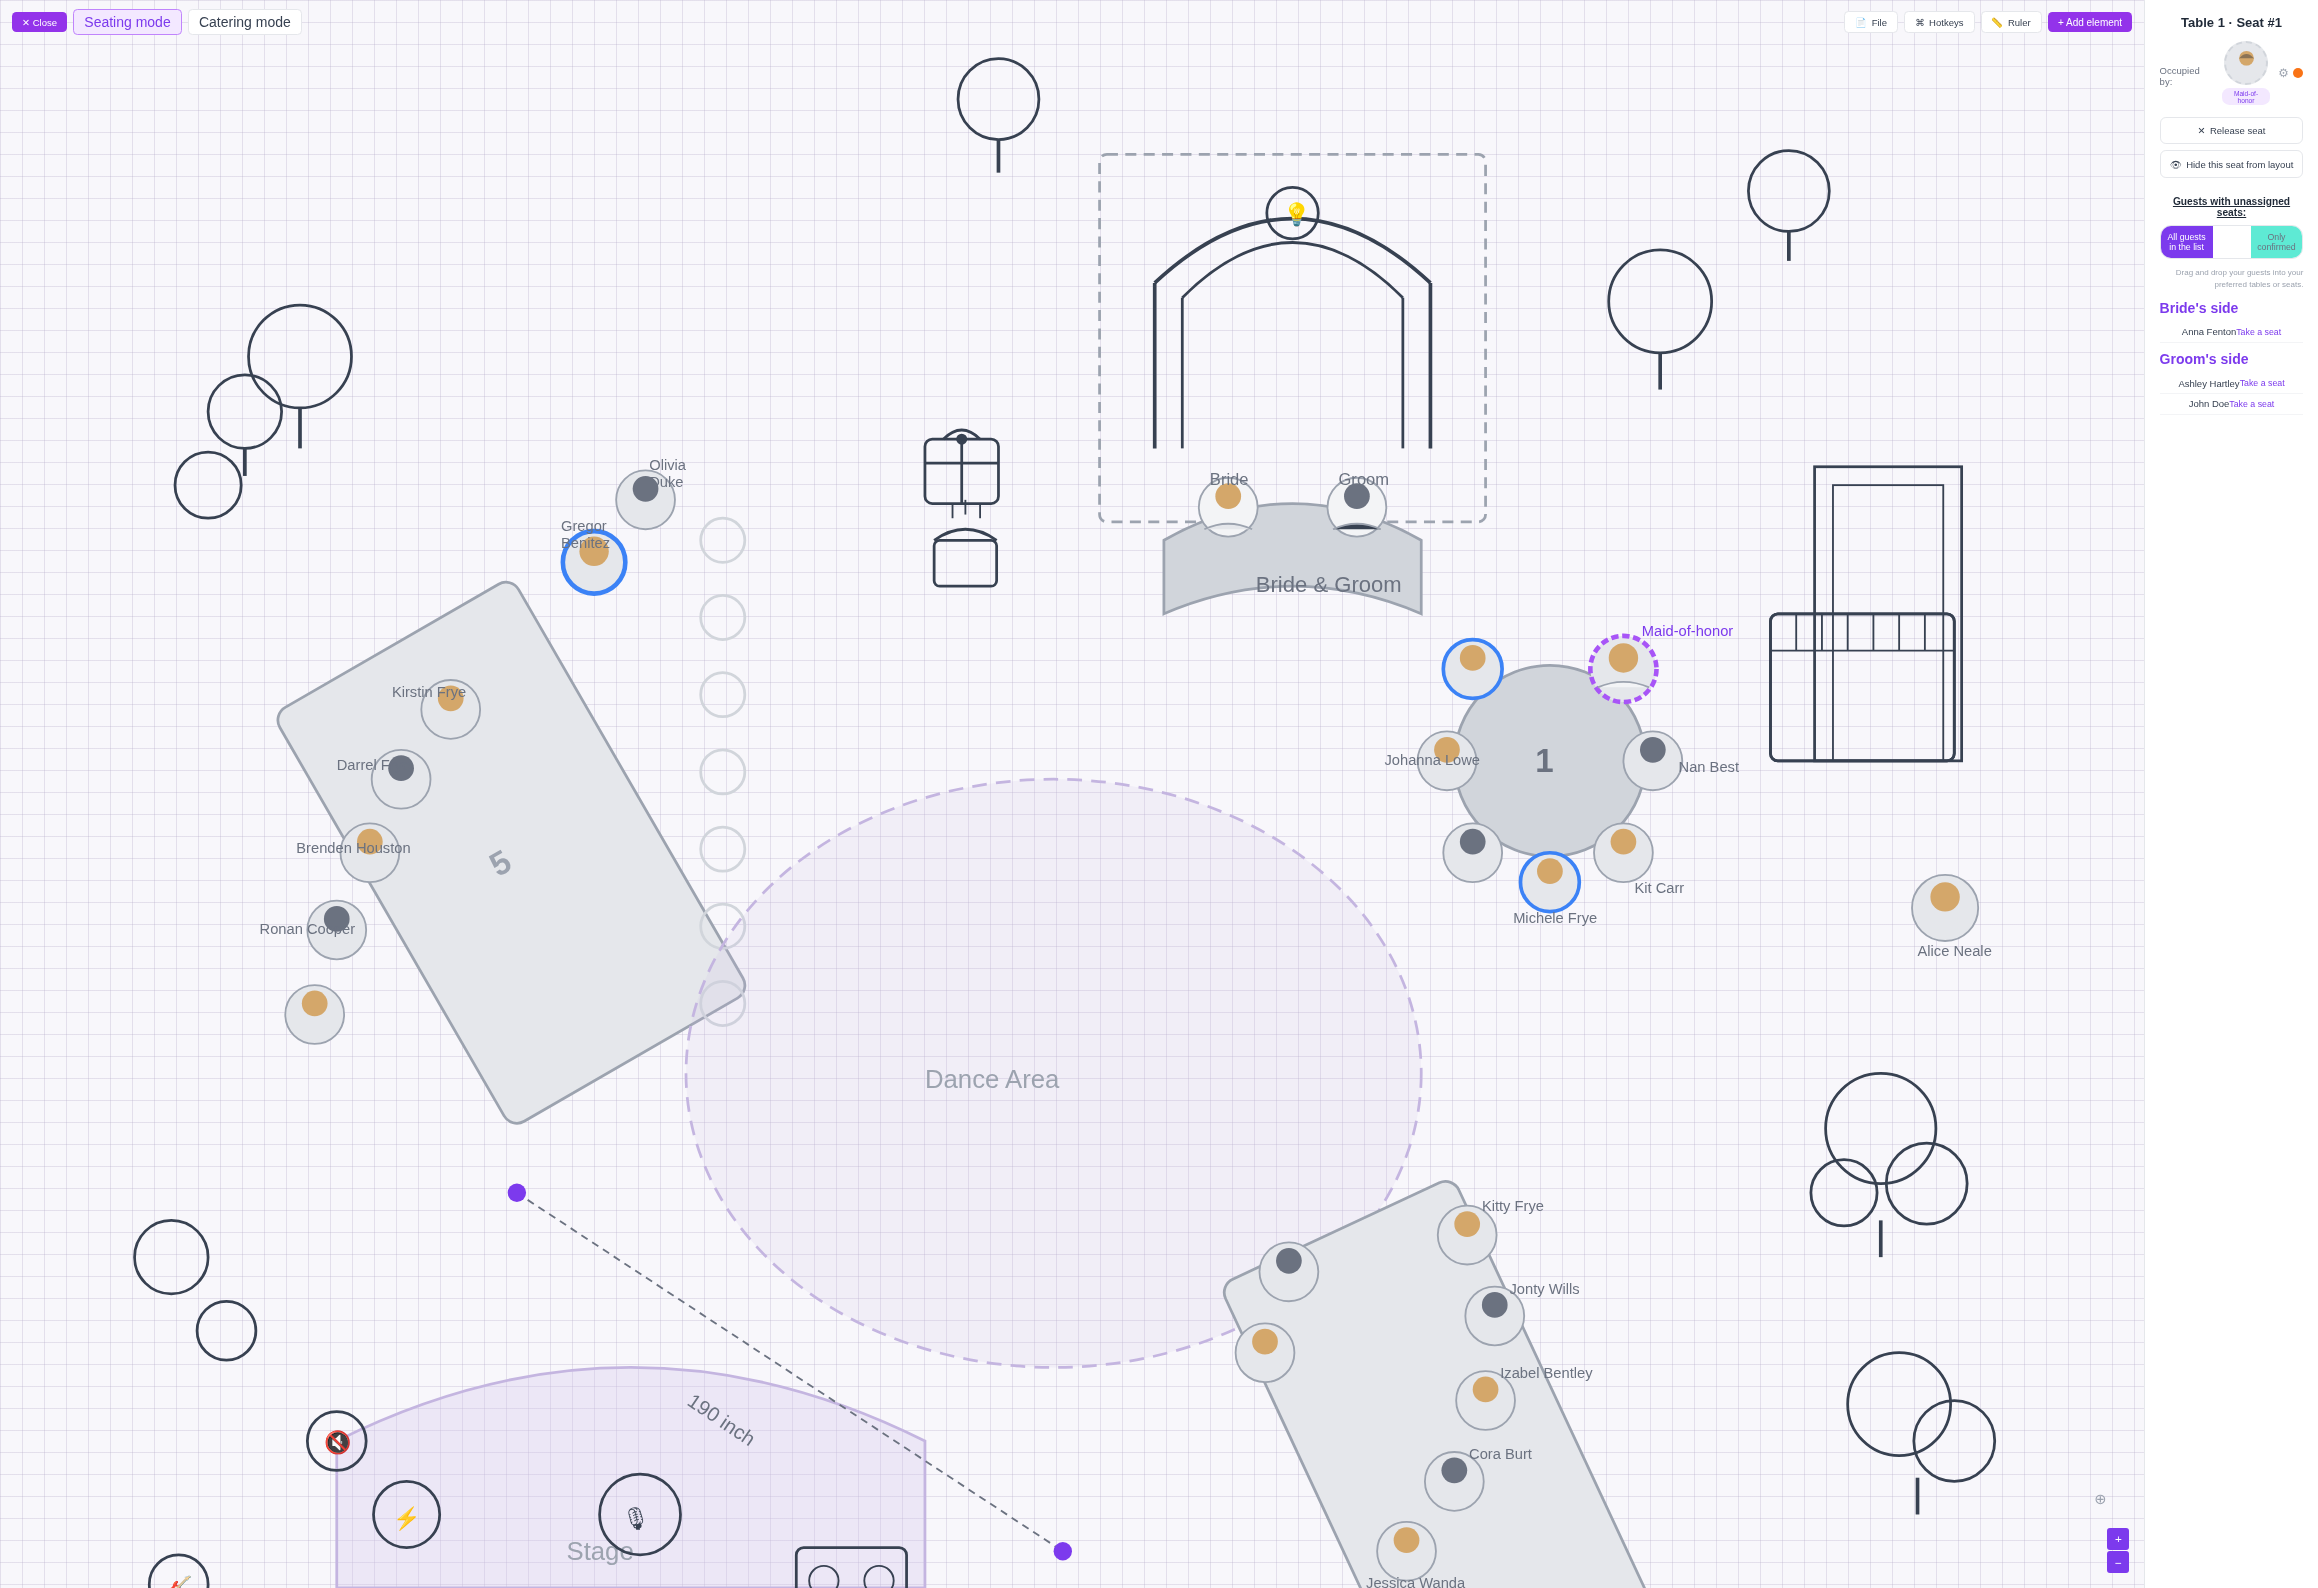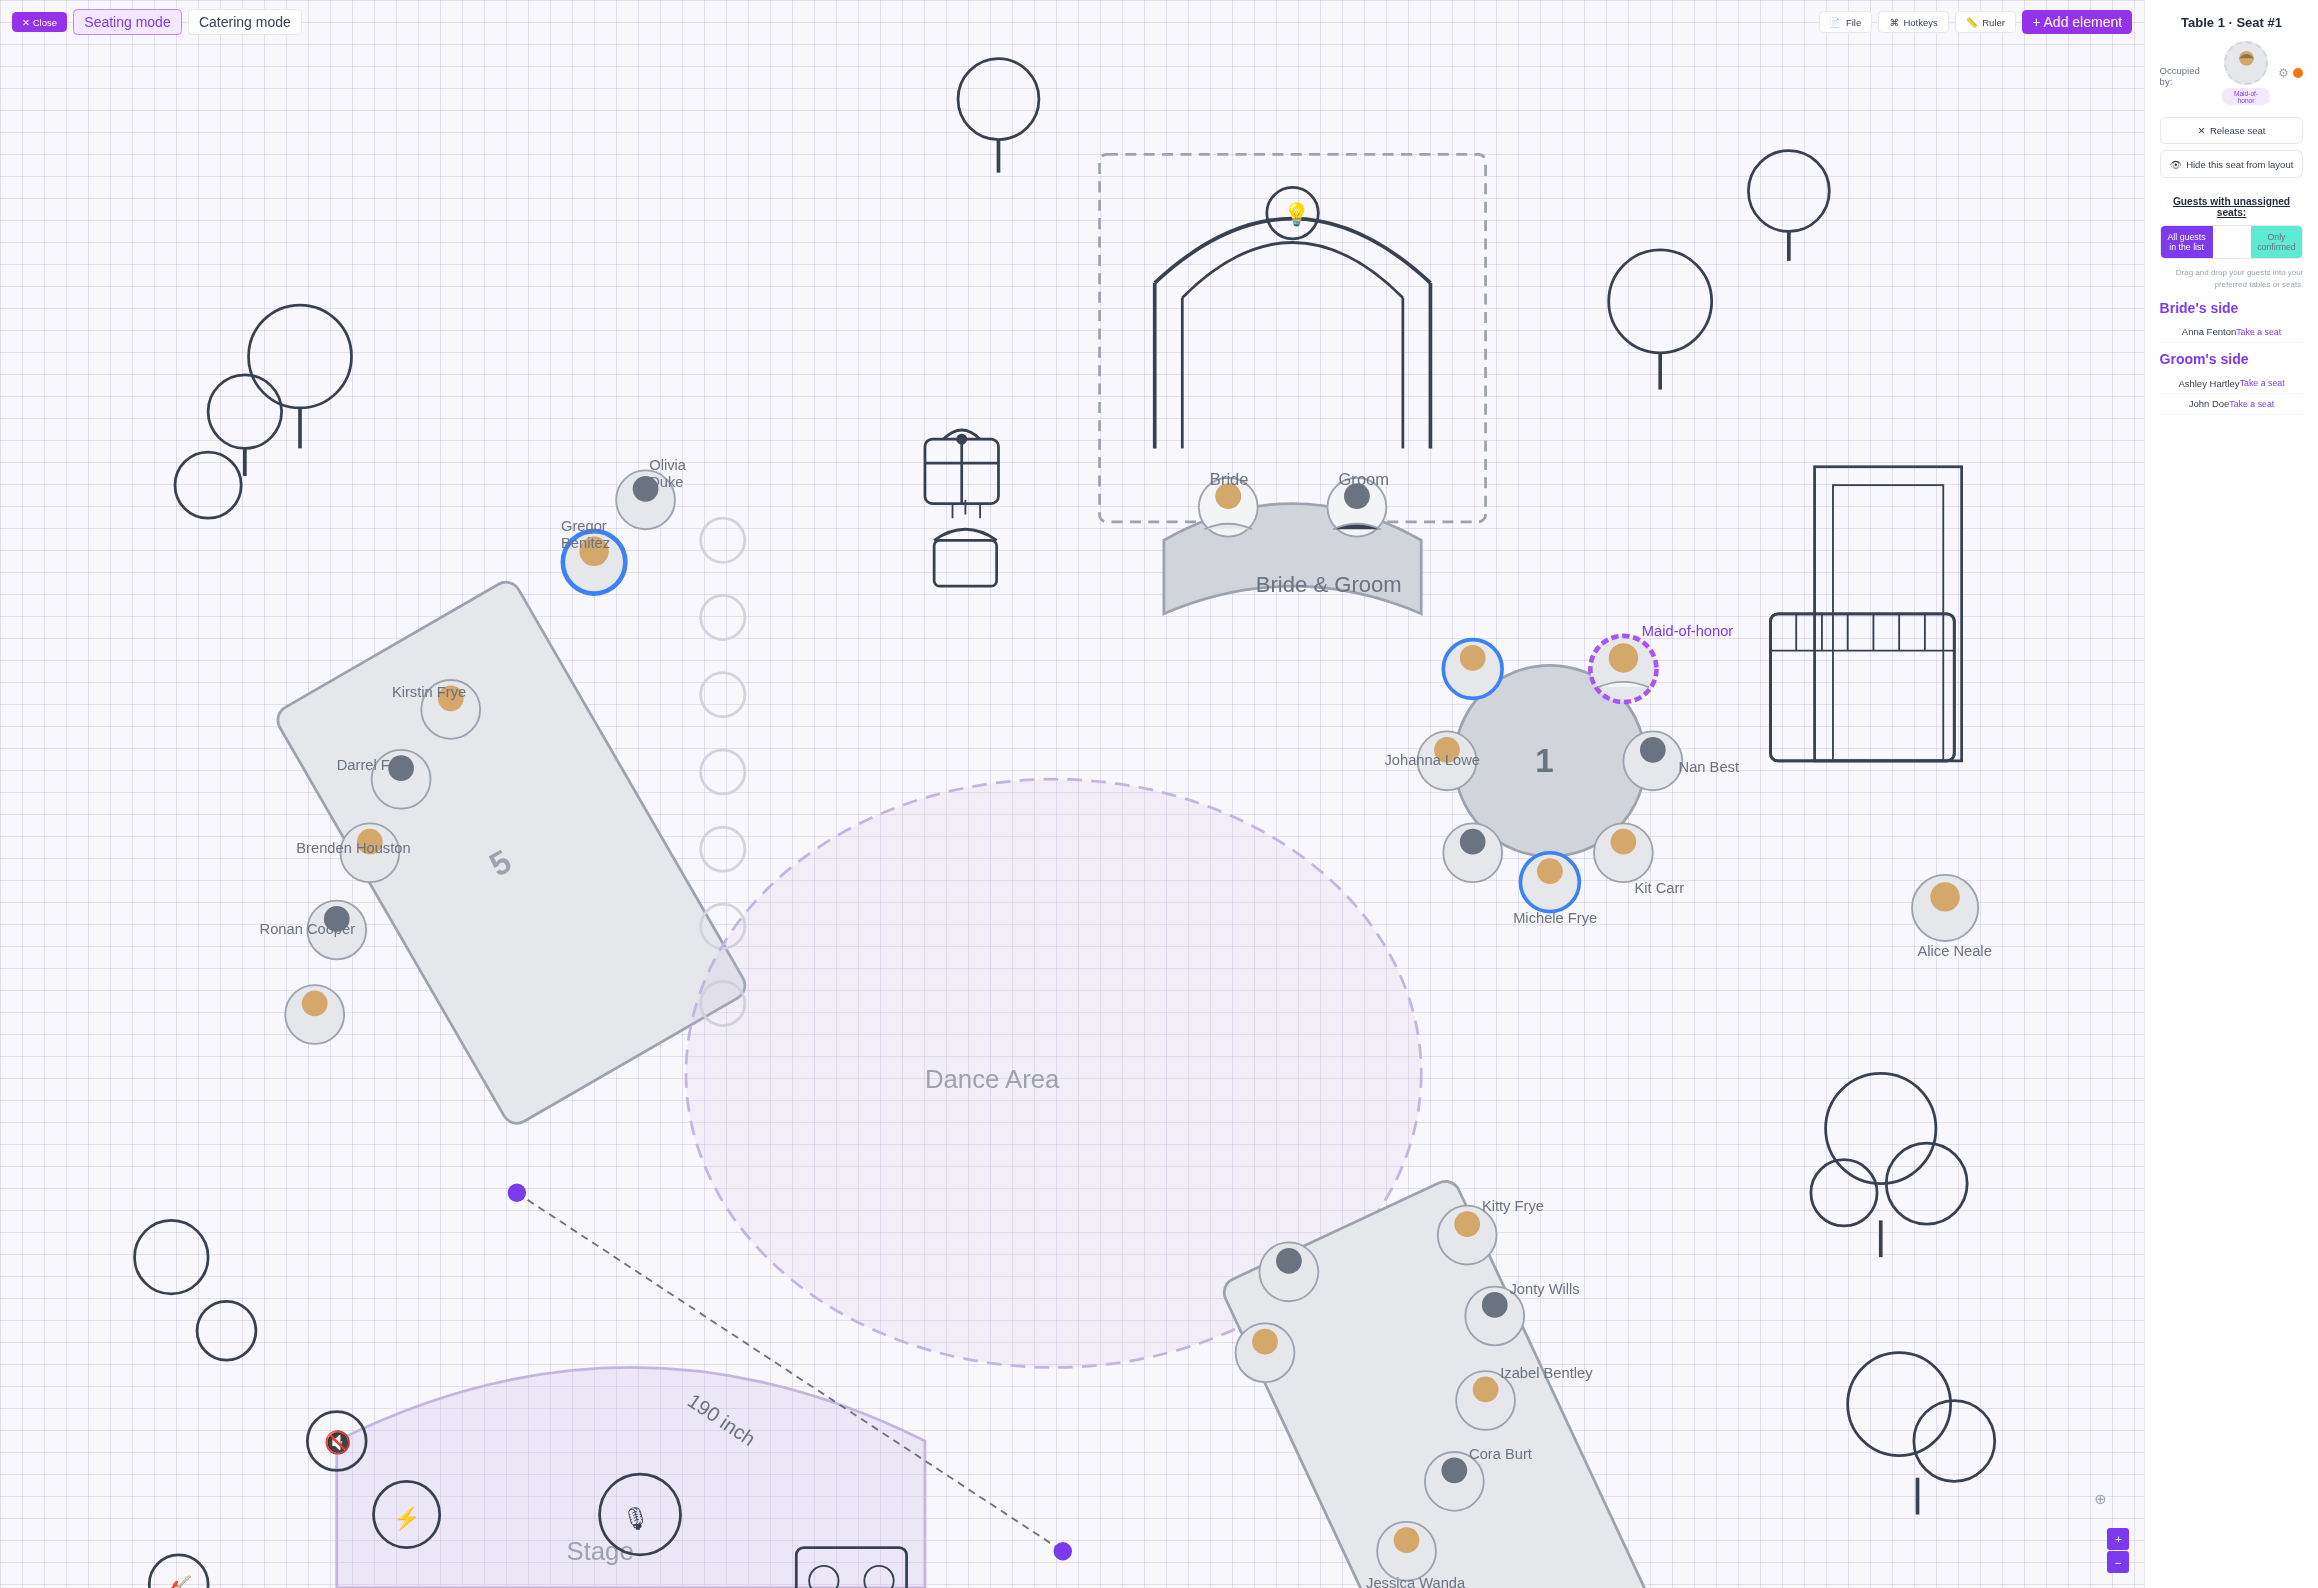--- a/index.html
+++ b/index.html
@@ -71,21 +71,21 @@
       align-items: center;
       gap: 4.4px;
     }
 
     .btn-add {
       background: #9333ea;
       color: white;
       border: none;
       border-radius: 4.4px;
       padding: 4.4px 10.2px;
-      font-size: 14px;
+      font-size: 10px;
       cursor: pointer;
       display: flex;
       align-items: center;
       gap: 4.4px;
       justify-content: flex-end;
     }
 
     
     .canvas-content {
       position: absolute;
@@ -202,21 +202,21 @@
       font-weight: 600;
       color: #1f2937;
       margin: 11.7px 0 7.3px;
       text-align: center;
       text-decoration: underline;
     }
 
     .tab-group {
       display: flex;
       border: 0.7px solid #e5e7eb;
-      border-radius: 5px;
+      border-radius: 11px;
       overflow: hidden;
       margin-bottom: 8.8px;
       gap: 38px;
     }
 
     .tab-btn {
       flex: 1;
       padding: 5.9px;
       font-size: 8.8px;
       border: none;

